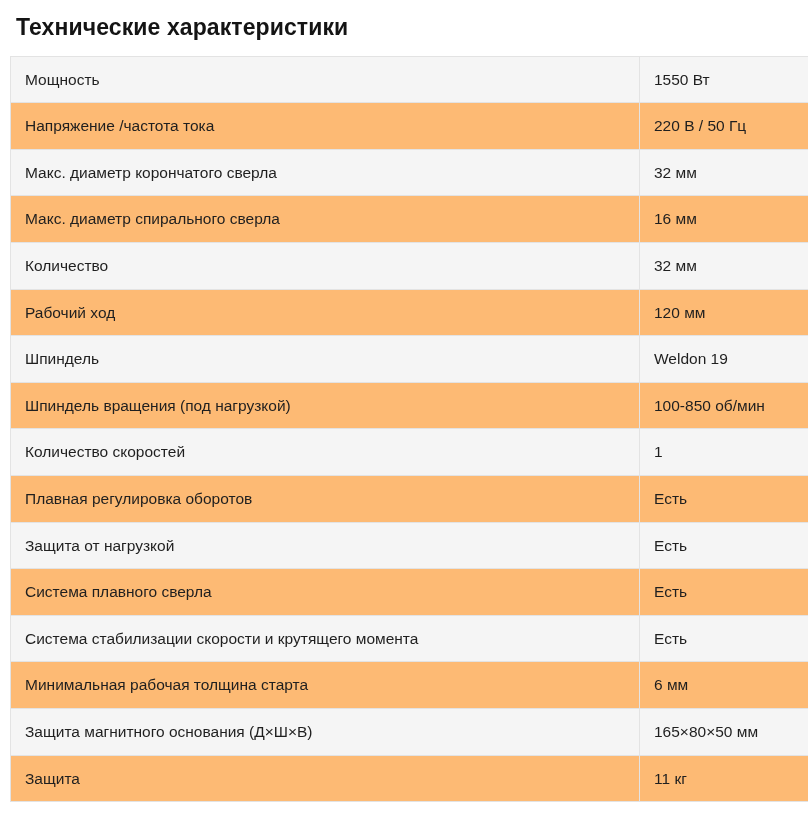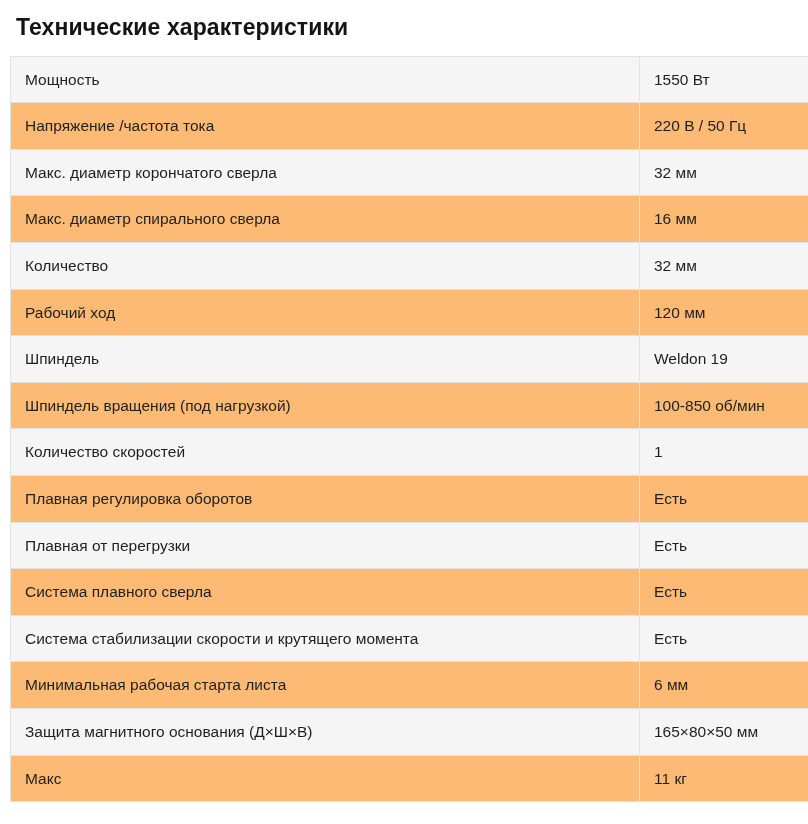--- a/index.html
+++ b/index.html
@@ -100,38 +100,38 @@
         </tr>
         <tr class="odd">
           <td class="param">Количество скоростей</td>
           <td class="value">1</td>
         </tr>
         <tr class="even">
           <td class="param">Плавная регулировка оборотов</td>
           <td class="value">Есть</td>
         </tr>
         <tr class="odd">
-          <td class="param">Плавная от перегрузки</td>
+          <td class="param">Защита от нагрузкой</td>
           <td class="value">Есть</td>
         </tr>
         <tr class="even">
           <td class="param">Система плавного сверла</td>
           <td class="value">Есть</td>
         </tr>
         <tr class="odd">
           <td class="param">Система стабилизации скорости и крутящего момента</td>
           <td class="value">Есть</td>
         </tr>
         <tr class="even">
-          <td class="param">Минимальная рабочая старта листа</td>
+          <td class="param">Минимальная рабочая толщина старта</td>
           <td class="value">6 мм</td>
         </tr>
         <tr class="odd">
           <td class="param">Защита магнитного основания (Д×Ш×В)</td>
           <td class="value">165×80×50 мм</td>
         </tr>
         <tr class="even">
-          <td class="param">Макс</td>
+          <td class="param">Защита</td>
           <td class="value">11 кг</td>
         </tr>
       </tbody>
   </table>
 </div>
 
 </body></html>

